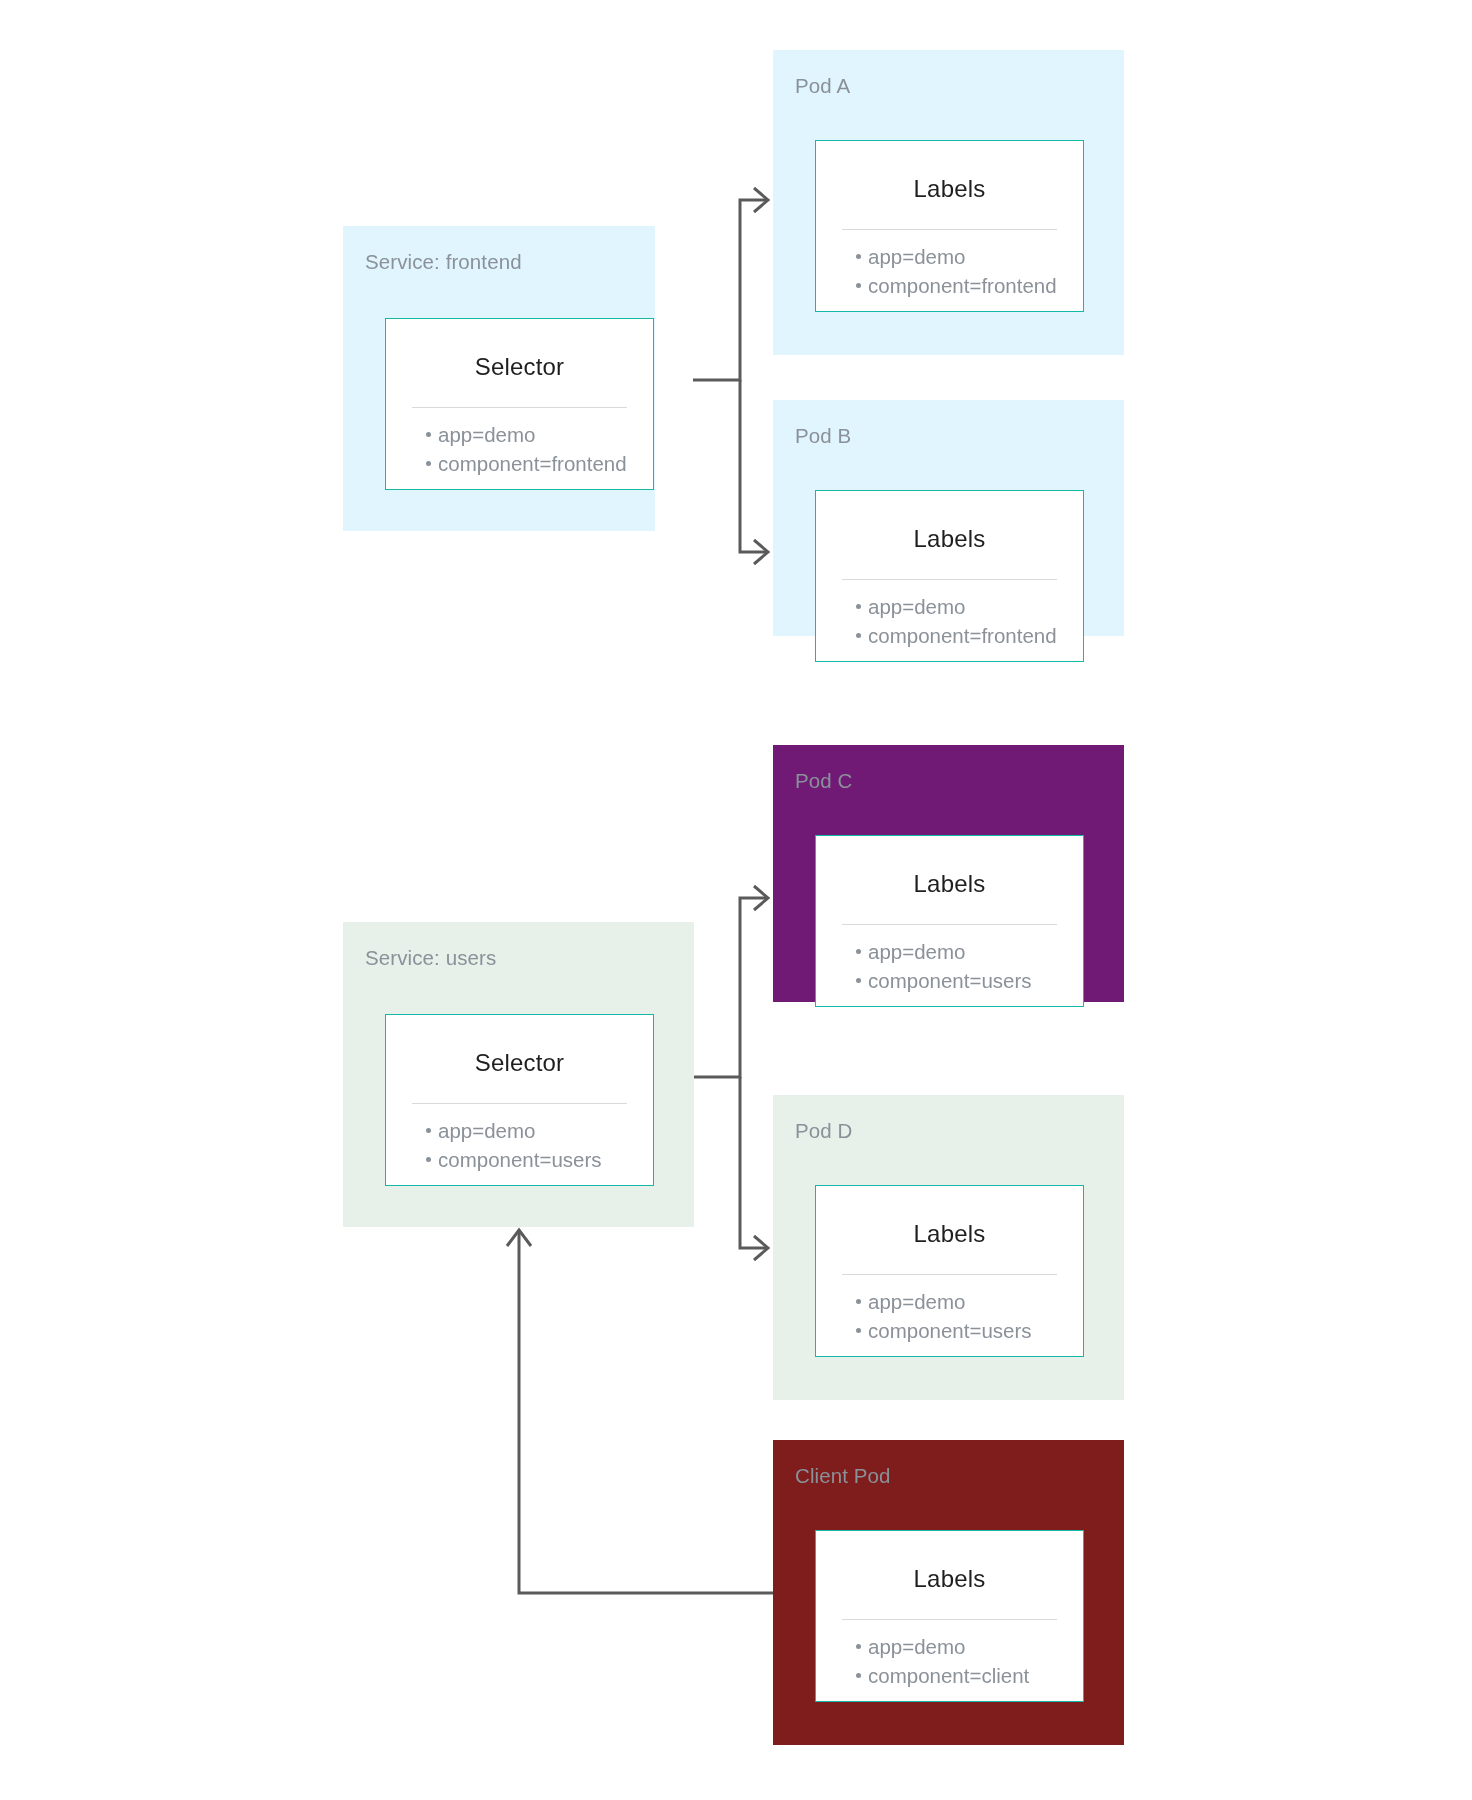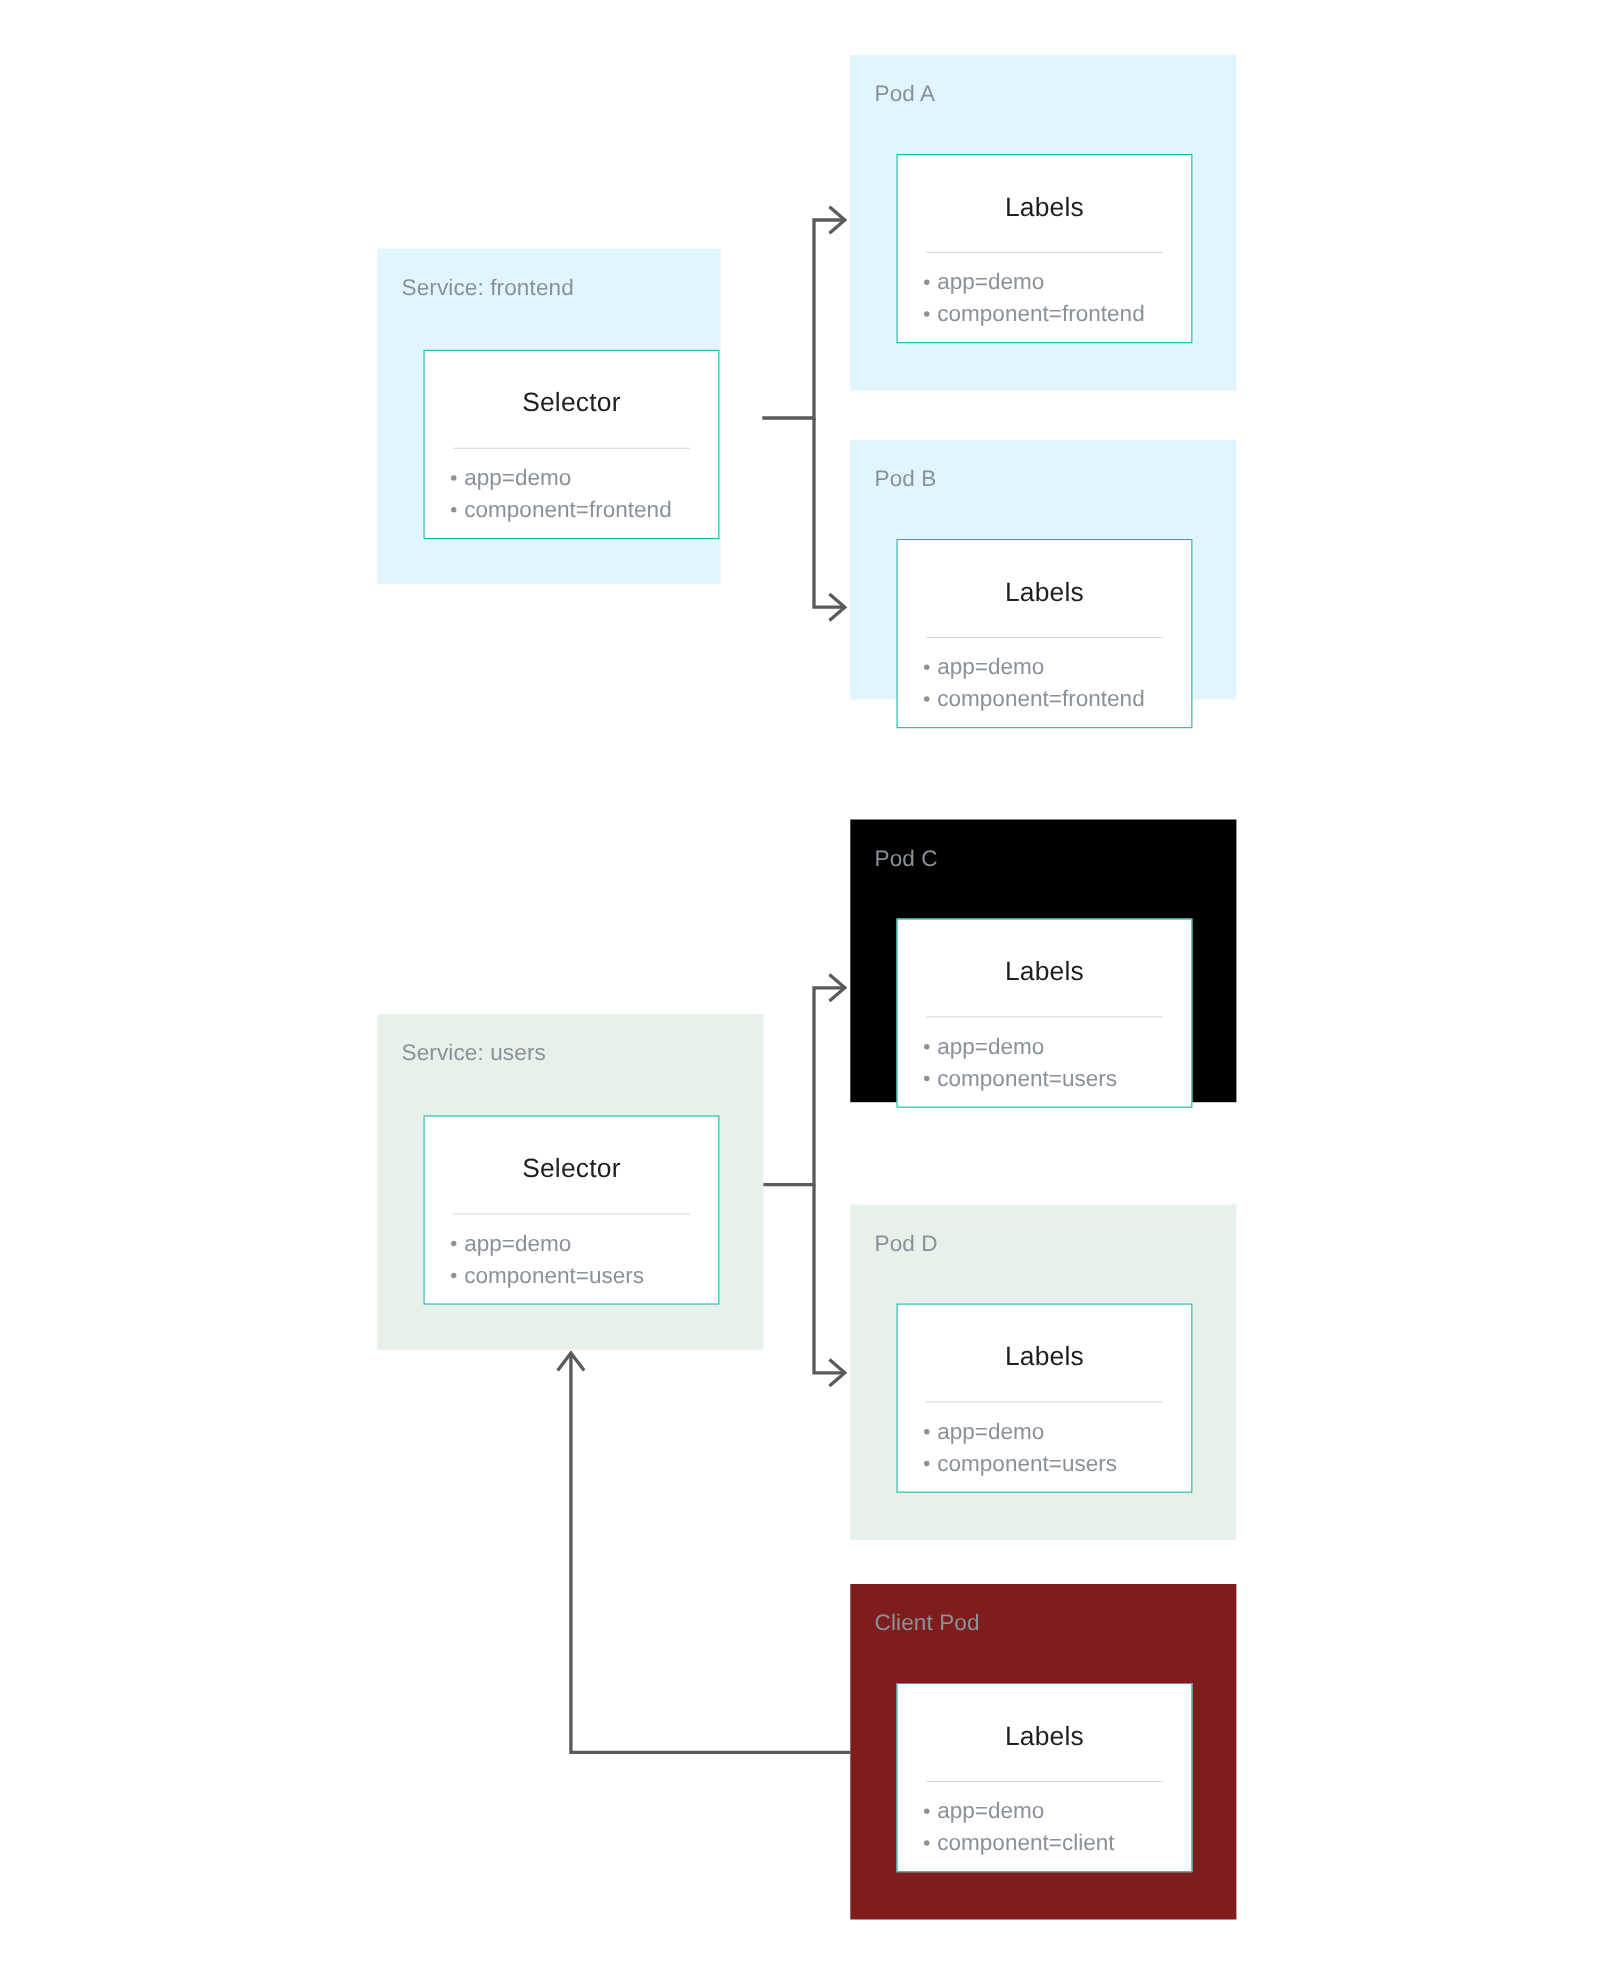--- a/index.html
+++ b/index.html
@@ -53,21 +53,21 @@
     letter-spacing: 0.2px;
   }
   .card-rule {
     height: 1px;
     background: #d9d9d9;
     margin: 26px 26px 0 26px;
   }
   .card-list {
     list-style: none;
     margin: 12px 0 0 0;
-    padding: 0 0 0 36px;
+    padding: 0 0 0 52px;
   }
   .card-list li {
     position: relative;
     font-size: 20.5px;
     line-height: 29px;
     color: #8a9199;
     white-space: nowrap;
   }
   .card-list li::before {
     content: "";
@@ -136,21 +136,21 @@
     <div class="card" style="left:42px; top:90px; width:269px; height:172px;">
       <div class="card-title">Labels</div>
       <div class="card-rule"></div>
       <ul class="card-list">
         <li>app=demo</li>
         <li>component=frontend</li>
       </ul>
     </div>
   </div>
 
-  <div class="panel" style="left:773px; top:745px; width:351px; height:257px; background:#000000;">
+  <div class="panel" style="left:773px; top:745px; width:351px; height:257px; background:#701a75;">
     <div class="panel-title">Pod C</div>
     <div class="card" style="left:42px; top:90px; width:269px; height:172px;">
       <div class="card-title">Labels</div>
       <div class="card-rule"></div>
       <ul class="card-list">
         <li>app=demo</li>
         <li>component=users</li>
       </ul>
     </div>
   </div>

